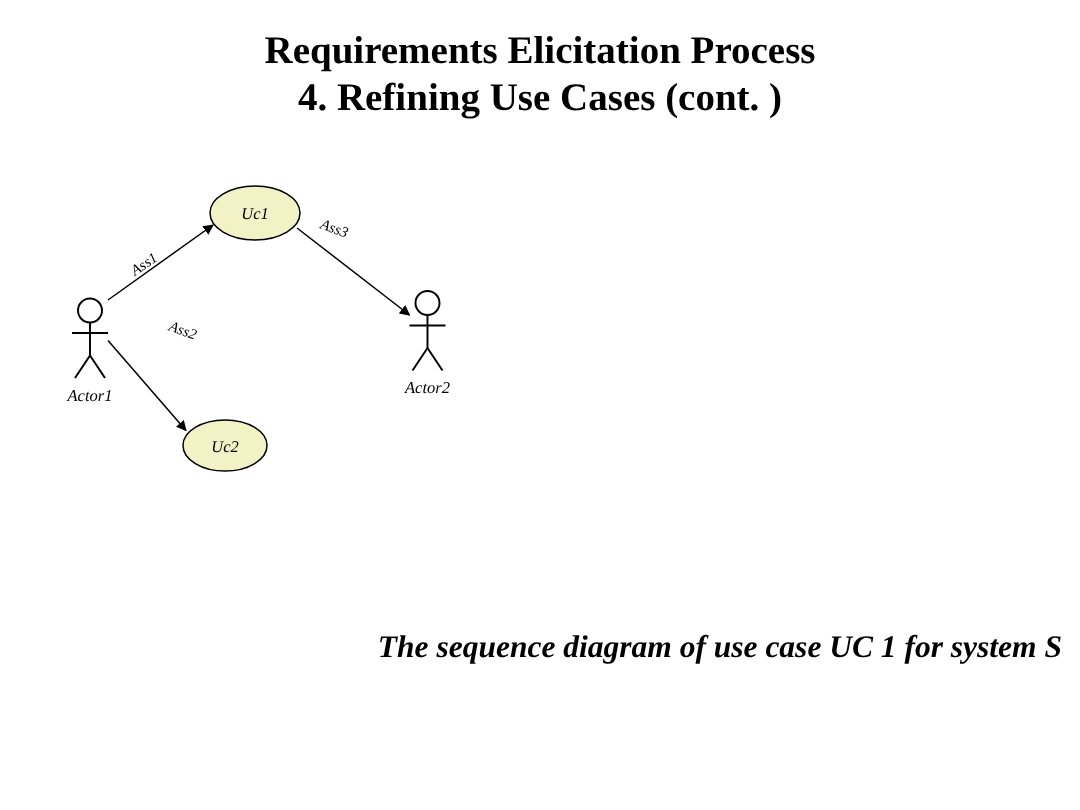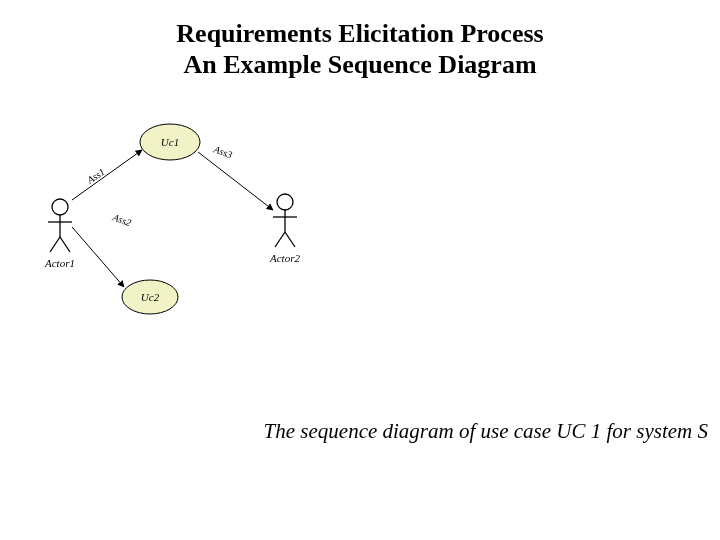--- a/index.html
+++ b/index.html
@@ -35,38 +35,38 @@
     width: 320px;
     height: 220px;
   }
   .caption {
     position: absolute;
     bottom: 24px;
     right: 12px;
     left: 170px;
     text-align: right;
     font-style: italic;
-    font-weight: normal;
+    font-weight: bold;
     font-size: 21px;
     white-space: nowrap;
     margin-top: 16px;
   }
   svg text.label {
     font-family: "Times New Roman", Times, serif;
     font-style: italic;
   }
 </style>
 </head>
 <body>
 
 <div class="slide">
 
   <div class="title-block">
     <span class="title-line">Requirements Elicitation Process</span>
-    <span class="title-line">An Example Sequence Diagram</span>
+    <span class="title-line">4. Refining Use Cases (cont. )</span>
   </div>
 
   <div class="diagram">
     <svg viewBox="0 0 320 220" width="320" height="220">
       <defs>
         <marker id="arrow" viewBox="0 0 10 10" refX="9" refY="5" markerWidth="7" markerHeight="7" orient="auto-start-reverse">
           <path d="M 0 0 L 10 5 L 0 10 z" fill="#000"></path>
         </marker>
       </defs>
 

